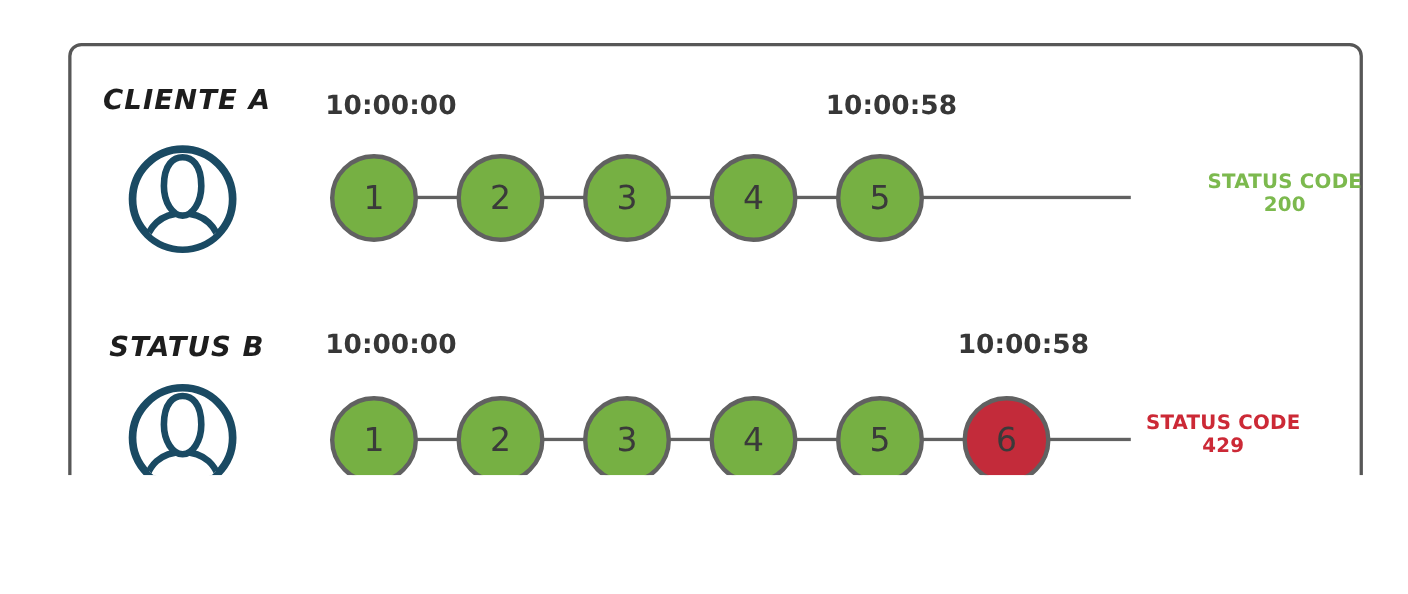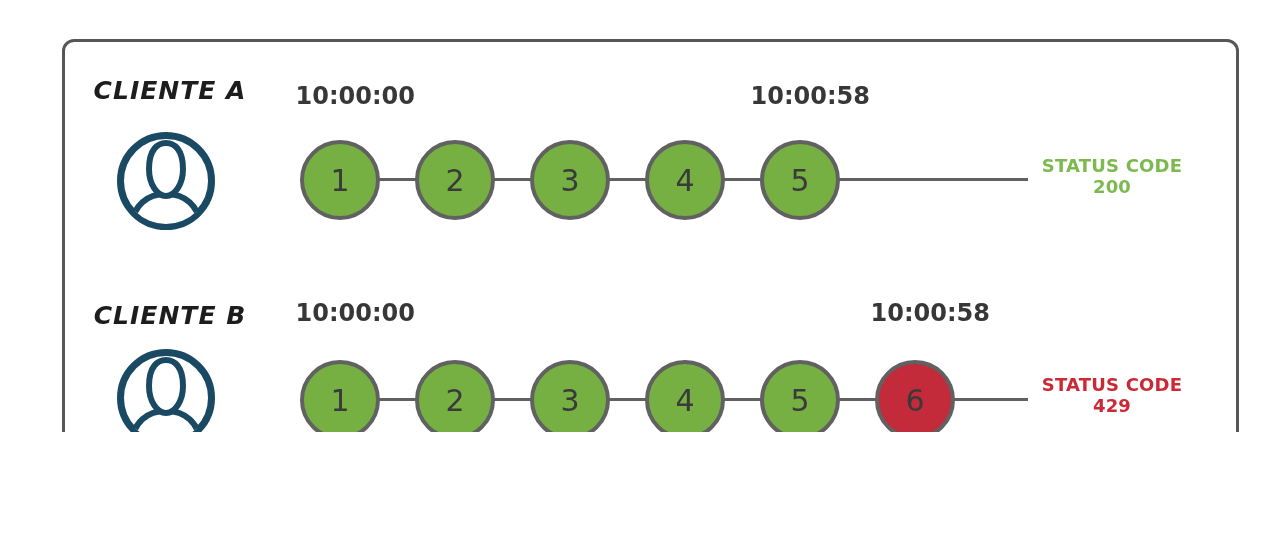--- a/index.html
+++ b/index.html
@@ -41,21 +41,21 @@
   .track.row-a{left:300px;top:140px;}
   .track.row-b{left:300px;top:360px;}
   .request-circle{width:80px;height:80px;border-radius:50%;
          border:4px solid var(--stroke);
          display:flex;align-items:center;justify-content:center;
          font-size:30px;color:var(--number);position:relative;z-index:2;}
   .request-circle.ok{background:var(--ok);}
   .request-circle.blocked{background:var(--blocked);}
   .status-block{position:absolute;width:176px;text-align:center;
          font-size:18px;font-weight:bold;line-height:21px;letter-spacing:0.2px;}
-  .status-block.row-a{left:1024px;top:155px;color:var(--ok-text);}
+  .status-block.row-a{left:1080px;top:155px;color:var(--ok-text);}
   .status-block.row-b{left:1024px;top:374px;color:var(--blocked-text);}
 </style>
 </head>
 <body>
 
 <div class="stage">
   <div class="frame"></div>
 
   <div class="client-label row-a">CLIENTE A</div>
 
@@ -81,21 +81,21 @@
       <div class="request-circle ok">2</div>
       <div class="request-circle ok">3</div>
       <div class="request-circle ok">4</div>
       <div class="request-circle ok">5</div>
     </div>
 
   <div class="status-block row-a">
     <div>STATUS CODE 200</div>
   </div>
 
-  <div class="client-label row-b">CLIENTE B</div>
+  <div class="client-label row-b">STATUS B</div>
 
   <svg class="user-icon row-b" viewBox="0 0 100 100">
     <defs>
         <clipPath id="icon-clip-b">
           <circle cx="50" cy="50" r="43"></circle>
         </clipPath>
       </defs>
     <circle cx="50" cy="50" r="45.5" fill="#ffffff" stroke="#1a4a63" stroke-width="7"></circle>
     <g clip-path="url(#icon-clip-b)" stroke="#1a4a63" fill="#ffffff" stroke-linejoin="round">
       <path d="M14,102 C16,72 33,63 50,63 C67,63 84,72 86,102 Z" stroke-width="6"></path>

